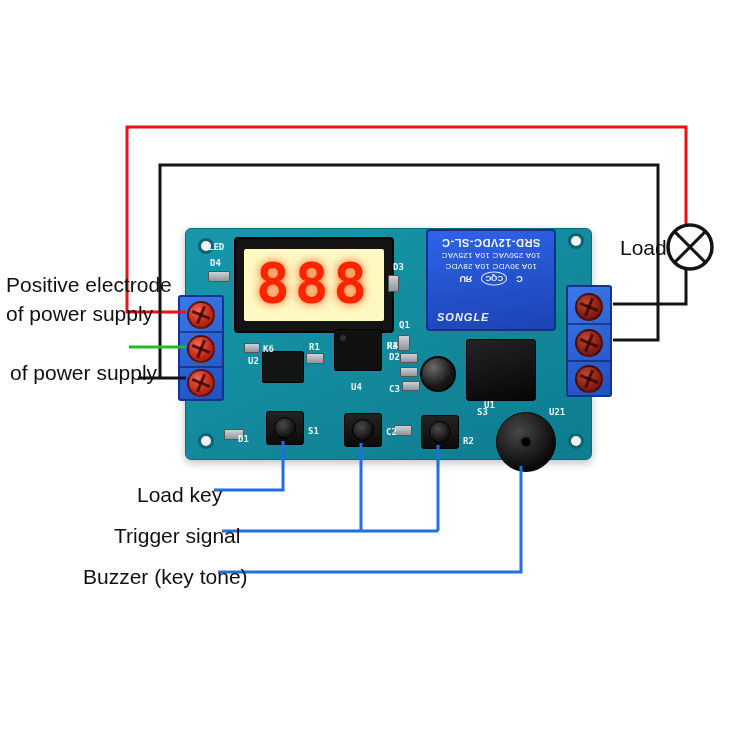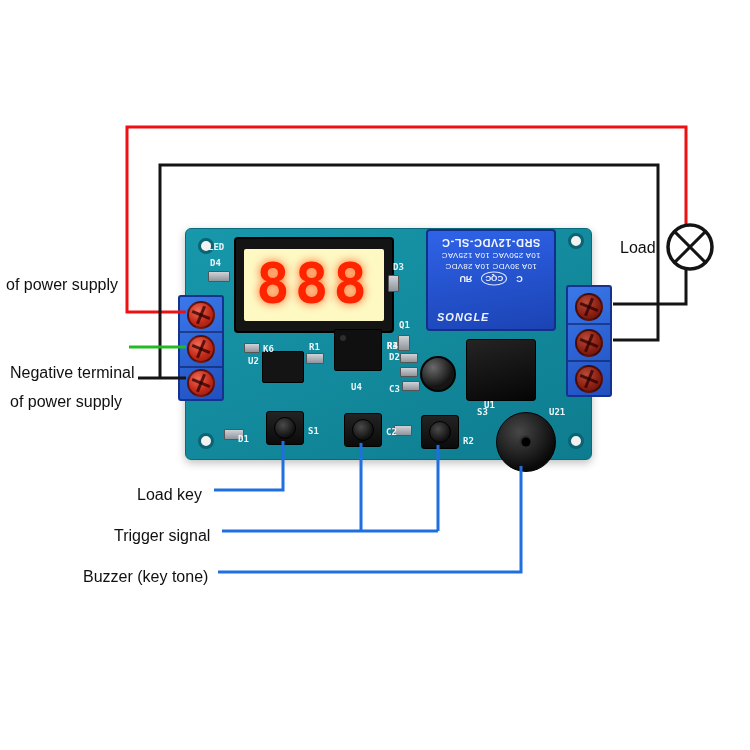--- a/index.html
+++ b/index.html
@@ -1,19 +1,19 @@
 <!DOCTYPE html>
 <html><head>
 <meta charset="utf-8">
 <style>
   html,body{margin:0;padding:0;background:#fff;}
   .stage{position:relative;width:750px;height:750px;background:#ffffff;font-family:"Liberation Sans",sans-serif;overflow:hidden;}
 
   
-  .ann{position:absolute;font-size:16px;color:#101010;line-height:29px;white-space:nowrap;z-index:7;}
+  .ann{position:absolute;font-size:21px;color:#101010;line-height:29px;white-space:nowrap;z-index:7;}
   .ann span{display:block;}
 
   
   .wires{position:absolute;left:0;top:0;z-index:6;pointer-events:none;}
 
   
   .board{position:absolute;left:185px;top:228px;width:405px;height:230px;background:linear-gradient(155deg,#1898ab,#0e7c8f);border:1px solid #0a6b7d;border-radius:6px;z-index:2;box-shadow:0 3px 8px rgba(0,0,0,.25);}
   .hole{position:absolute;width:16px;height:16px;border-radius:50%;background:#f2f2f2;border:3px solid #0b6374;box-sizing:border-box;}
 
   
@@ -164,24 +164,24 @@
     <path d="M222 531 H438 M361 531 V443 M438 531 V445" fill="none" stroke-width="3" stroke="#1f6fe0"></path>
     <path d="M218 572 H521 V466" fill="none" stroke-width="3" stroke="#1f6fe0"></path>
     <g stroke="#141414">
       <circle cx="690" cy="247" r="22" fill="#ffffff" stroke-width="3.5"></circle>
       <line x1="674.4" y1="231.4" x2="705.6" y2="262.6" stroke-width="3"></line>
       <line x1="674.4" y1="262.6" x2="705.6" y2="231.4" stroke-width="3"></line>
     </g>
   </svg>
 
   <div class="ann" style="left:6px;top:270px;">
+    <span>Positive electrode</span>
     <span>of power supply</span>
   </div>
   <div class="ann" style="left:10px;top:358px;">
-    <span>Negative terminal</span>
     <span>of power supply</span>
   </div>
   <div class="ann" style="left:137px;top:480px;">
     <span>Load key</span>
   </div>
   <div class="ann" style="left:114px;top:521px;">
     <span>Trigger signal</span>
   </div>
   <div class="ann" style="left:83px;top:562px;">
     <span>Buzzer (key tone)</span>

